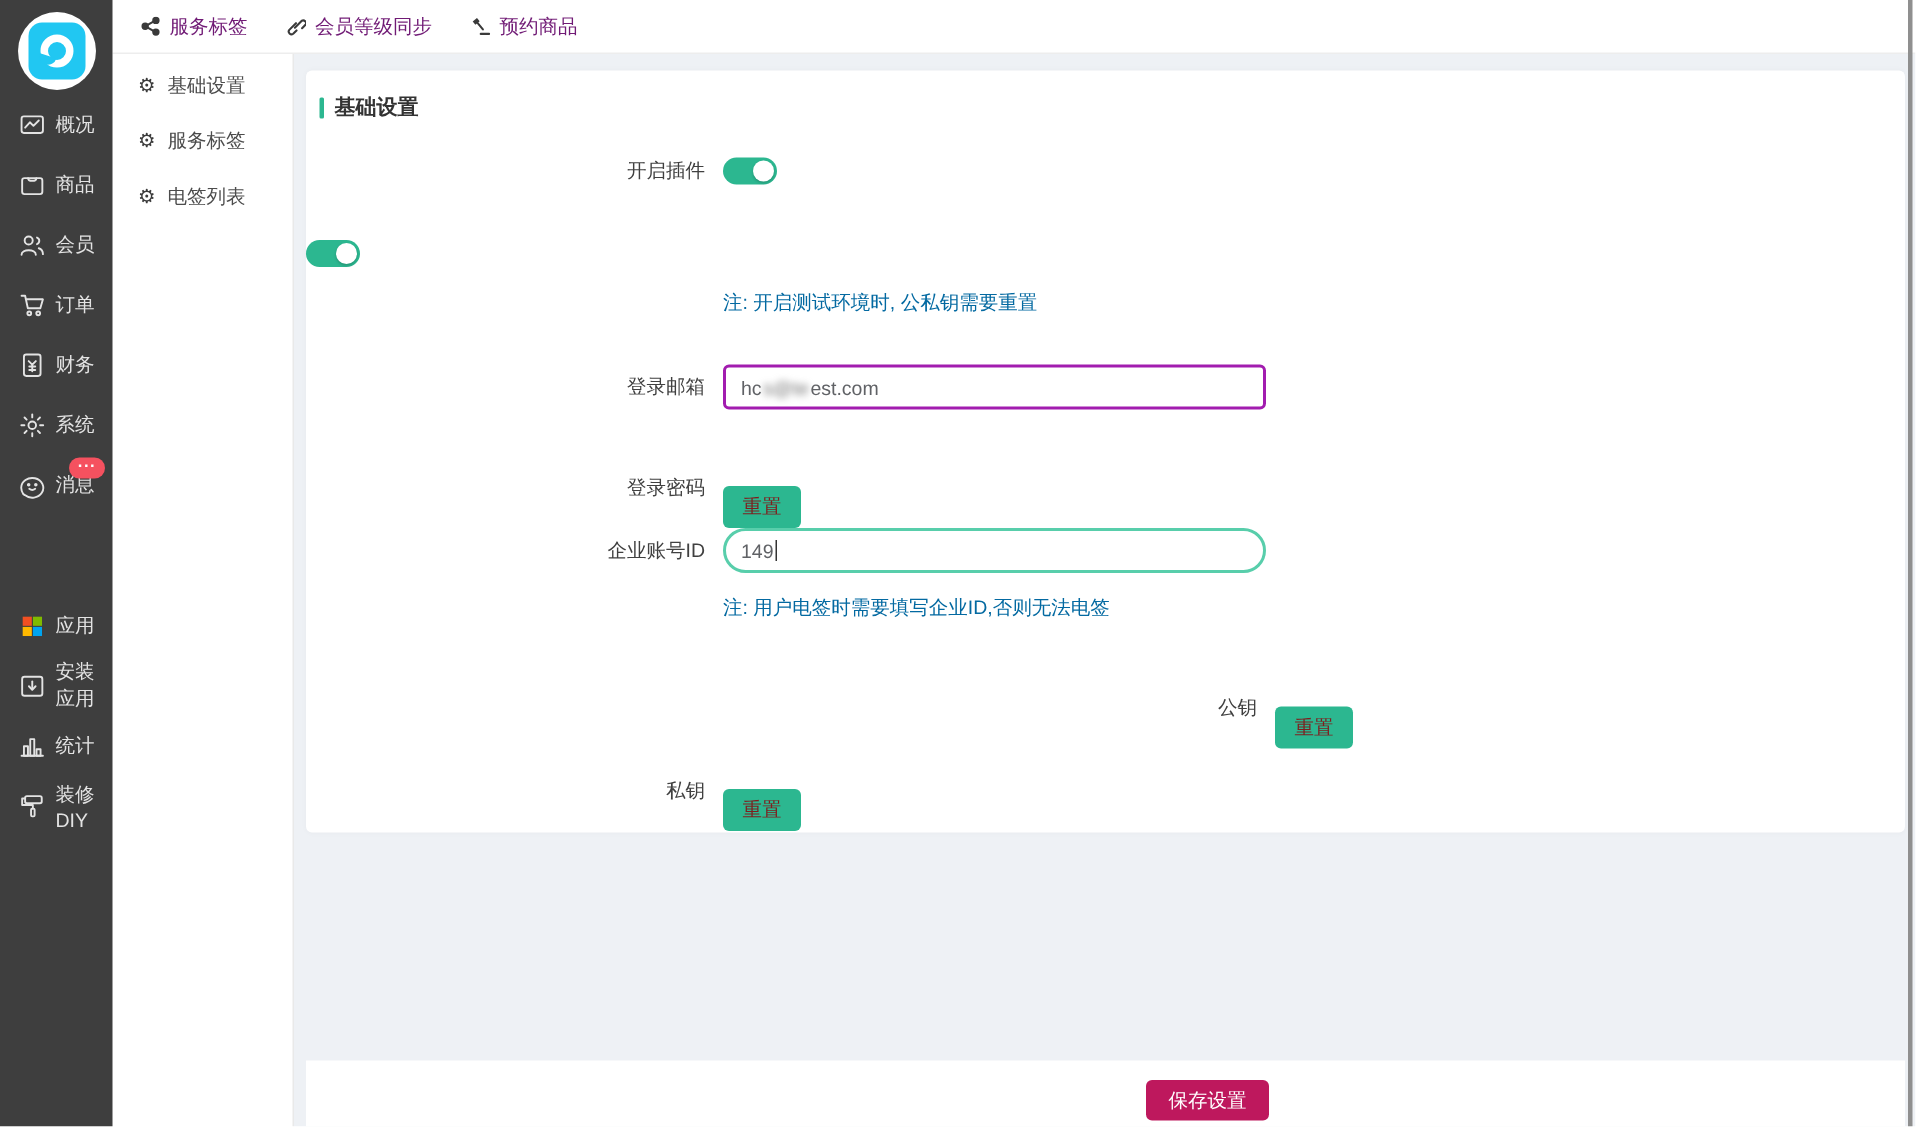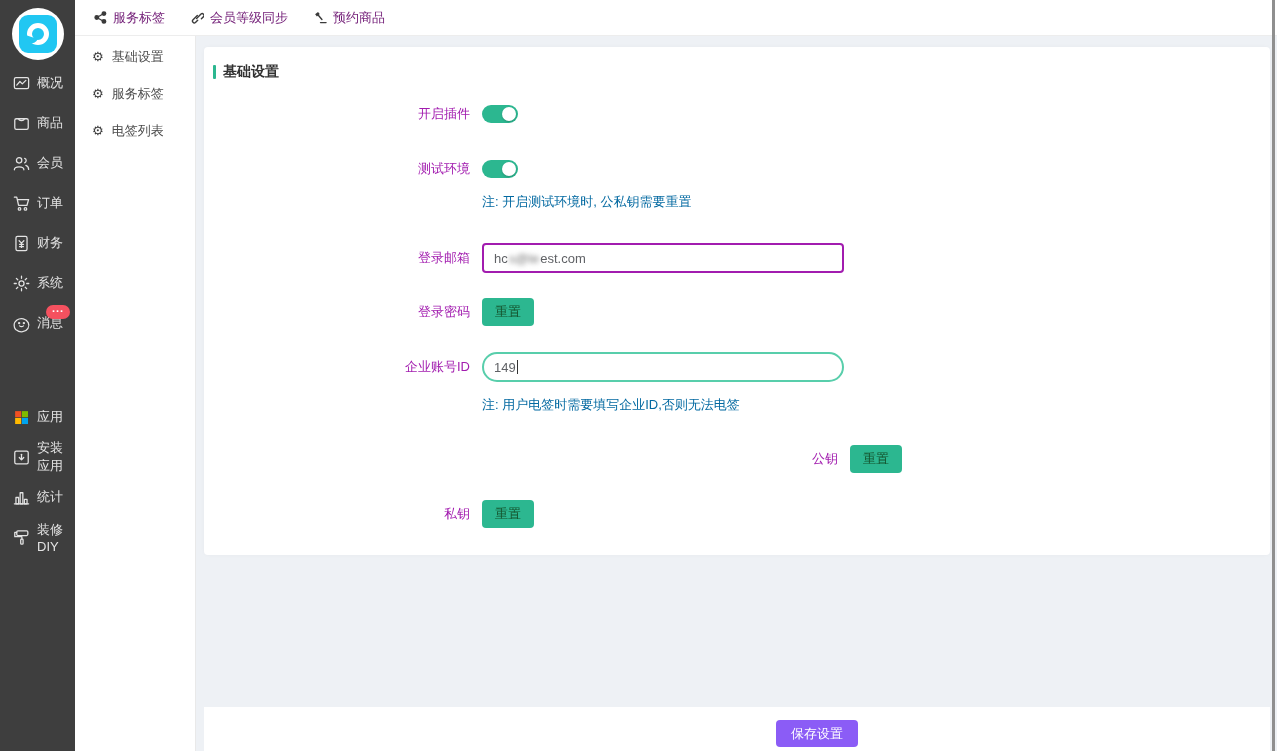--- a/index.html
+++ b/index.html
@@ -31,31 +31,31 @@
   .sub-sidebar{position:absolute;left:75px;top:36px;width:121px;height:715px;background:#fff;border-right:1px solid #e9e9e9;padding-top:2px;z-index:3;}
   .sub-item{height:37px;display:flex;align-items:center;padding-left:17px;font-size:13px;color:#4c4c4c;cursor:pointer;}
   .sub-item .gear{font-size:13px;color:#3c3c3c;margin-right:8px;line-height:1;}
   
   .main-bg{position:absolute;left:196px;top:36px;width:1081px;height:715px;background:#eef1f5;}
   .panel{position:absolute;left:8px;top:11px;width:1066px;height:508px;background:#fff;border-radius:4px;box-shadow:0 0 4px rgba(0,0,0,0.03);}
   .panel-header{position:absolute;left:9px;top:16px;display:flex;align-items:center;}
   .accent-bar{width:3px;height:14px;background:#2cb790;margin-right:7px;border-radius:1px;}
   .panel-title{font-size:14px;font-weight:bold;color:#333;}
   .form-row{position:absolute;left:0;right:0;display:flex;align-items:center;}
-  .form-label{width:266px;text-align:right;margin-right:12px;color:#a21caf;font-size:13px;flex:0 0 266px;}
+  .form-label{width:266px;text-align:right;margin-right:12px;color:#404040;font-size:13px;flex:0 0 266px;}
   .note{position:absolute;left:278px;color:#0369a1;font-size:13px;}
   .toggle{width:36px;height:18px;border-radius:9px;background:#2cb790;position:relative;cursor:pointer;}
   .toggle .knob{position:absolute;right:2px;top:2px;width:14px;height:14px;border-radius:50%;background:#fff;box-shadow:0 1px 2px rgba(0,0,0,0.2);}
   .txt-input{width:362px;height:30px;border:2px solid #a21caf;border-radius:4px;background:#fff;display:flex;align-items:center;padding:0 10px;font-size:13px;color:#606266;cursor:text;}
   .txt-input.focused{border-color:#58ceab;border-radius:15px;}
   .masked{filter:blur(2.5px);color:#777;margin:0 1px;}
   .caret{display:inline-block;width:1px;height:14px;background:#333;margin-left:1px;}
-  .btn-reset{width:52px;height:28px;background:#2cb790;color:#14532d;border:none;border-radius:4px;font-size:13px;font-family:inherit;cursor:pointer;}
+  .btn-reset{width:52px;height:28px;background:#2cb790;color:#7f1d1d;border:none;border-radius:4px;font-size:13px;font-family:inherit;cursor:pointer;margin-top:26px;}
   .footer-bar{position:absolute;left:8px;top:671px;width:1066px;height:44px;background:#fff;}
-  .btn-save{position:absolute;left:572px;top:13px;width:82px;height:27px;background:#8b5cf6;color:#fff;border:none;border-radius:4px;font-size:13px;font-family:inherit;cursor:pointer;}
+  .btn-save{position:absolute;left:560px;top:13px;width:82px;height:27px;background:#be185d;color:#fff;border:none;border-radius:4px;font-size:13px;font-family:inherit;cursor:pointer;}
   
   .scrollbar{position:absolute;right:2px;top:0;width:3px;height:751px;background:#8f8f8f;z-index:10;}
 </style>
 </head>
 <body>
 
 <div class="app-sidebar">
   <div class="logo-wrap">
     <div class="logo-circle">
       <div class="logo-square">
@@ -245,21 +245,20 @@
     </div>
 
     <div class="form-row" style="top:58px;">
       <span class="form-label">开启插件</span>
       <span class="toggle">
           <span class="knob"></span>
         </span>
     </div>
 
     <div class="form-row" style="top:113px;">
-      <span class="form-label">测试环境</span>
       <span class="toggle">
           <span class="knob"></span>
         </span>
     </div>
     <div class="note" style="top:146px;">注: 开启测试环境时, 公私钥需要重置</div>
 
     <div class="form-row" style="top:196px;">
       <span class="form-label">登录邮箱</span>
       <div class="txt-input">
         <span>hc</span>

